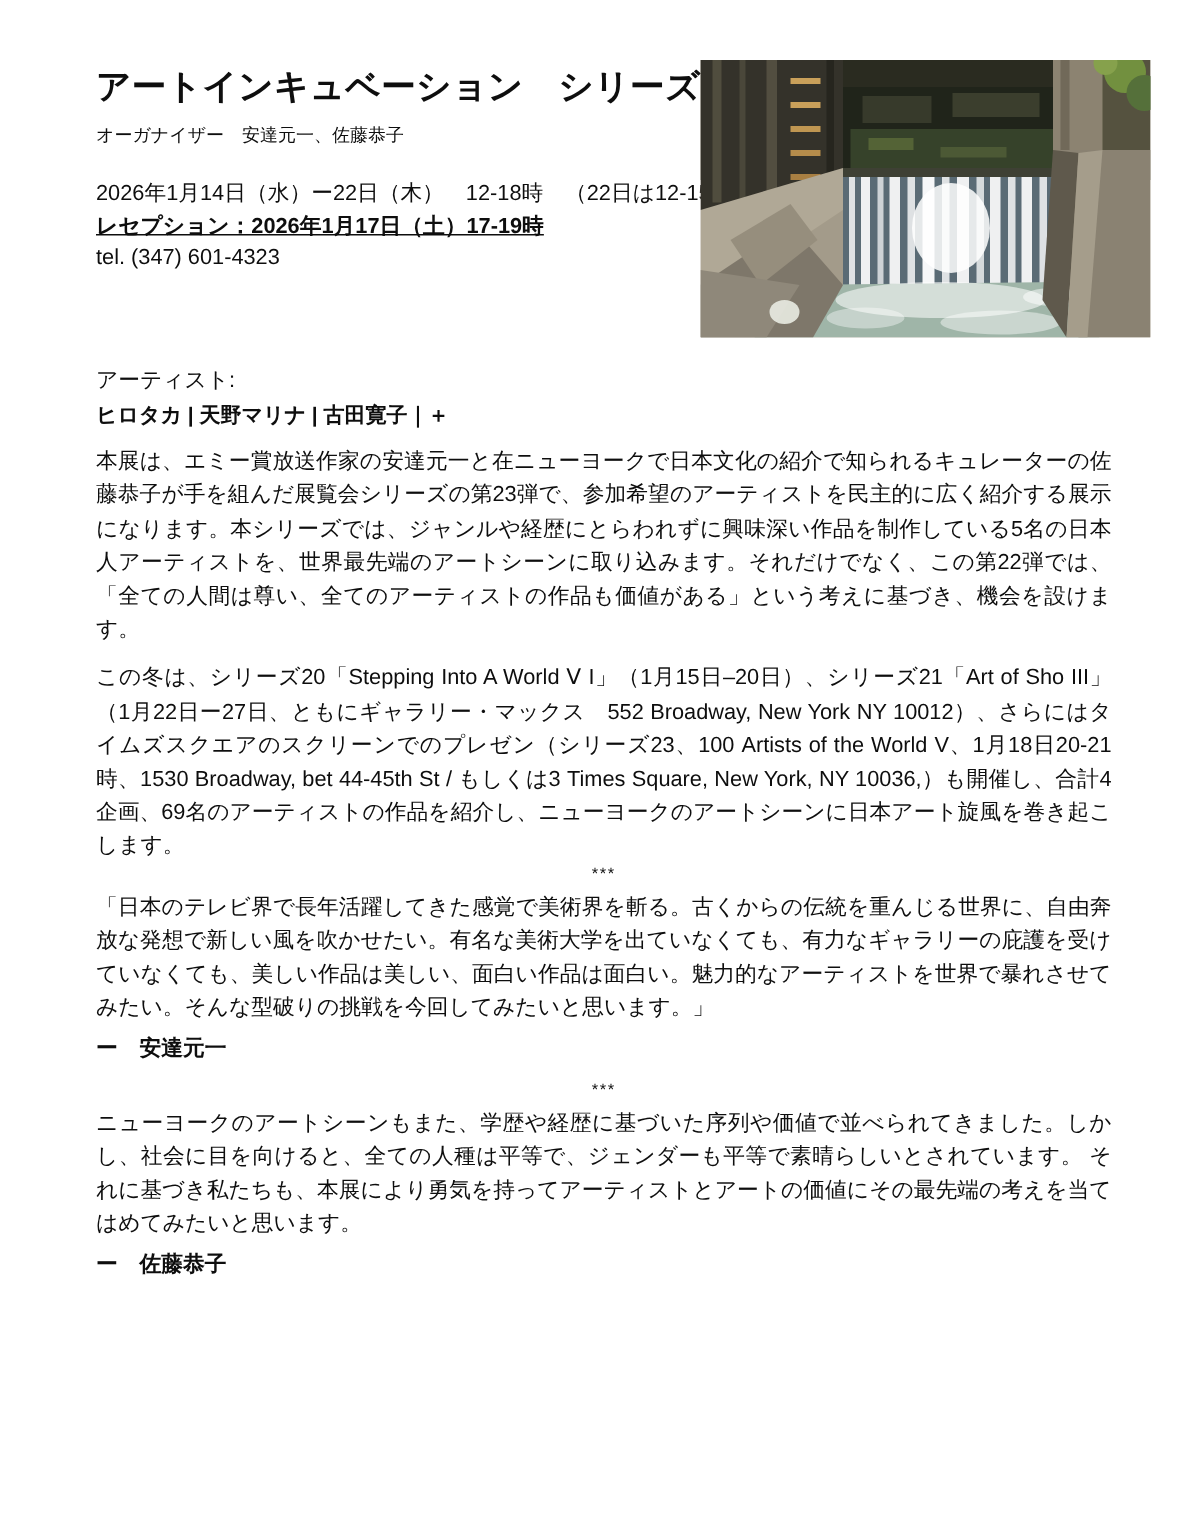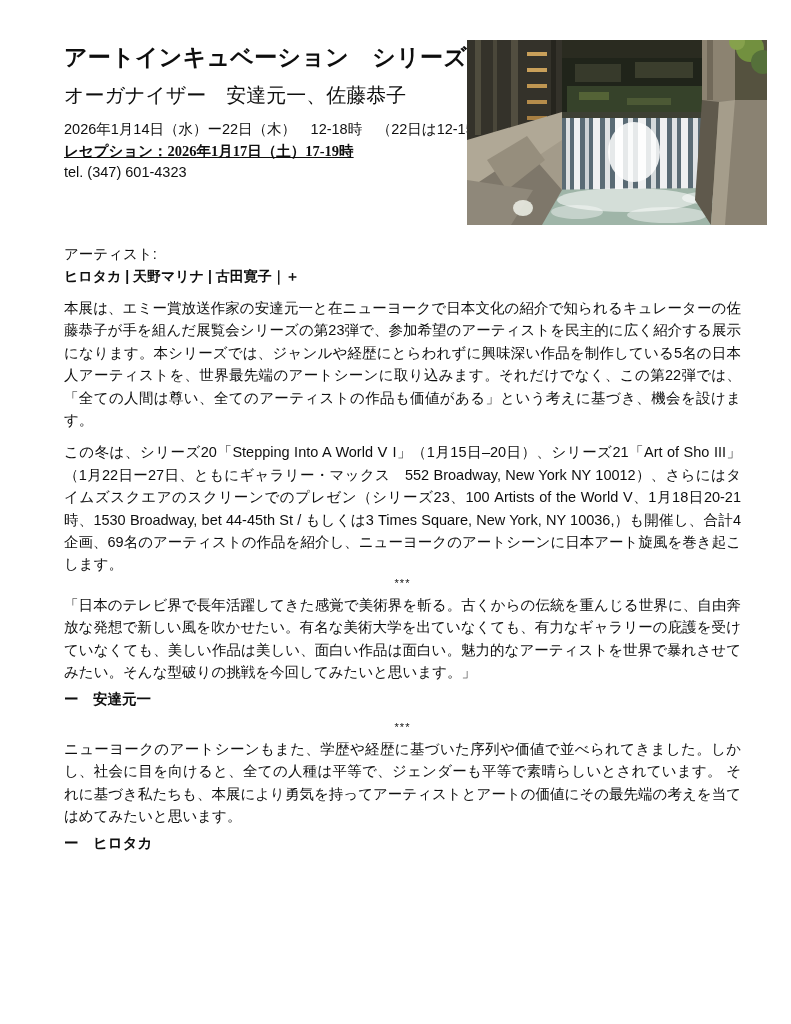--- a/index.html
+++ b/index.html
@@ -11,28 +11,28 @@
     color:#0e0e0e;
     overflow:hidden;
   }
   .title {
     position:absolute; left:64px; top:42px;
     font-size:23px; font-weight:bold; letter-spacing:0.3px;
     white-space:nowrap;
   }
   .organizer {
     position:absolute; left:64px; top:82px;
-    font-size:20px;
+    font-size:12px;
   }
   .info-block {
     position:absolute; left:64px; top:119px;
     font-size:14.5px; line-height:21.6px; width:400px;
   }
   .info-line { white-space:nowrap; }
-  .reception { font-weight:bold; text-decoration:underline;font-family:Liberation Serif, serif; }
+  .reception { font-weight:bold; text-decoration:underline; }
   .artists-block {
     position:absolute; left:64px; top:244px;
     font-size:14.5px; line-height:21.6px;
   }
   .artists-names { font-weight:bold; font-size:14px; }
   .photo-frame {
     position:absolute; left:467px; top:40px;
     width:300px; height:185px;
   }
   .photo-frame svg { display:block; width:100%; height:100%; }
@@ -146,16 +146,16 @@
   </div>
 
   <div class="body-text">
     <p>本展は、エミー賞放送作家の安達元一と在ニューヨークで日本文化の紹介で知られるキュレーターの佐藤恭子が手を組んだ展覧会シリーズの第23弾で、参加希望のアーティストを民主的に広く紹介する展示になります。本シリーズでは、ジャンルや経歴にとらわれずに興味深い作品を制作している5名の日本人アーティストを、世界最先端のアートシーンに取り込みます。それだけでなく、この第22弾では、「全ての人間は尊い、全てのアーティストの作品も価値がある」という考えに基づき、機会を設けます。</p>
     <p class="tight">この冬は、シリーズ20「Stepping Into A World Ⅴ I」（1月15日–20日）、シリーズ21「Art of Sho III」（1月22日ー27日、ともにギャラリー・マックス　552 Broadway, New York NY 10012）、さらにはタイムズスクエアのスクリーンでのプレゼン（シリーズ23、100 Artists of the World V、1月18日20-21時、1530 Broadway, bet 44-45th St / もしくは3 Times Square, New York, NY 10036,）も開催し、合計4企画、69名のアーティストの作品を紹介し、ニューヨークのアートシーンに日本アート旋風を巻き起こします。</p>
     <div class="sep">***</div>
     <p class="tight">「日本のテレビ界で長年活躍してきた感覚で美術界を斬る。古くからの伝統を重んじる世界に、自由奔放な発想で新しい風を吹かせたい。有名な美術大学を出ていなくても、有力なギャラリーの庇護を受けていなくても、美しい作品は美しい、面白い作品は面白い。魅力的なアーティストを世界で暴れさせてみたい。そんな型破りの挑戦を今回してみたいと思います。」</p>
     <p class="signature sig1">ー　安達元一</p>
     <div class="sep">***</div>
     <p class="tight">ニューヨークのアートシーンもまた、学歴や経歴に基づいた序列や価値で並べられてきました。しかし、社会に目を向けると、全ての人種は平等で、ジェンダーも平等で素晴らしいとされています。 それに基づき私たちも、本展により勇気を持ってアーティストとアートの価値にその最先端の考えを当てはめてみたいと思います。</p>
-    <p class="signature sig2">ー　ヒロタカ</p>
+    <p class="signature sig2">ー　佐藤恭子</p>
   </div>
 
 </div>
 
 </body></html>

